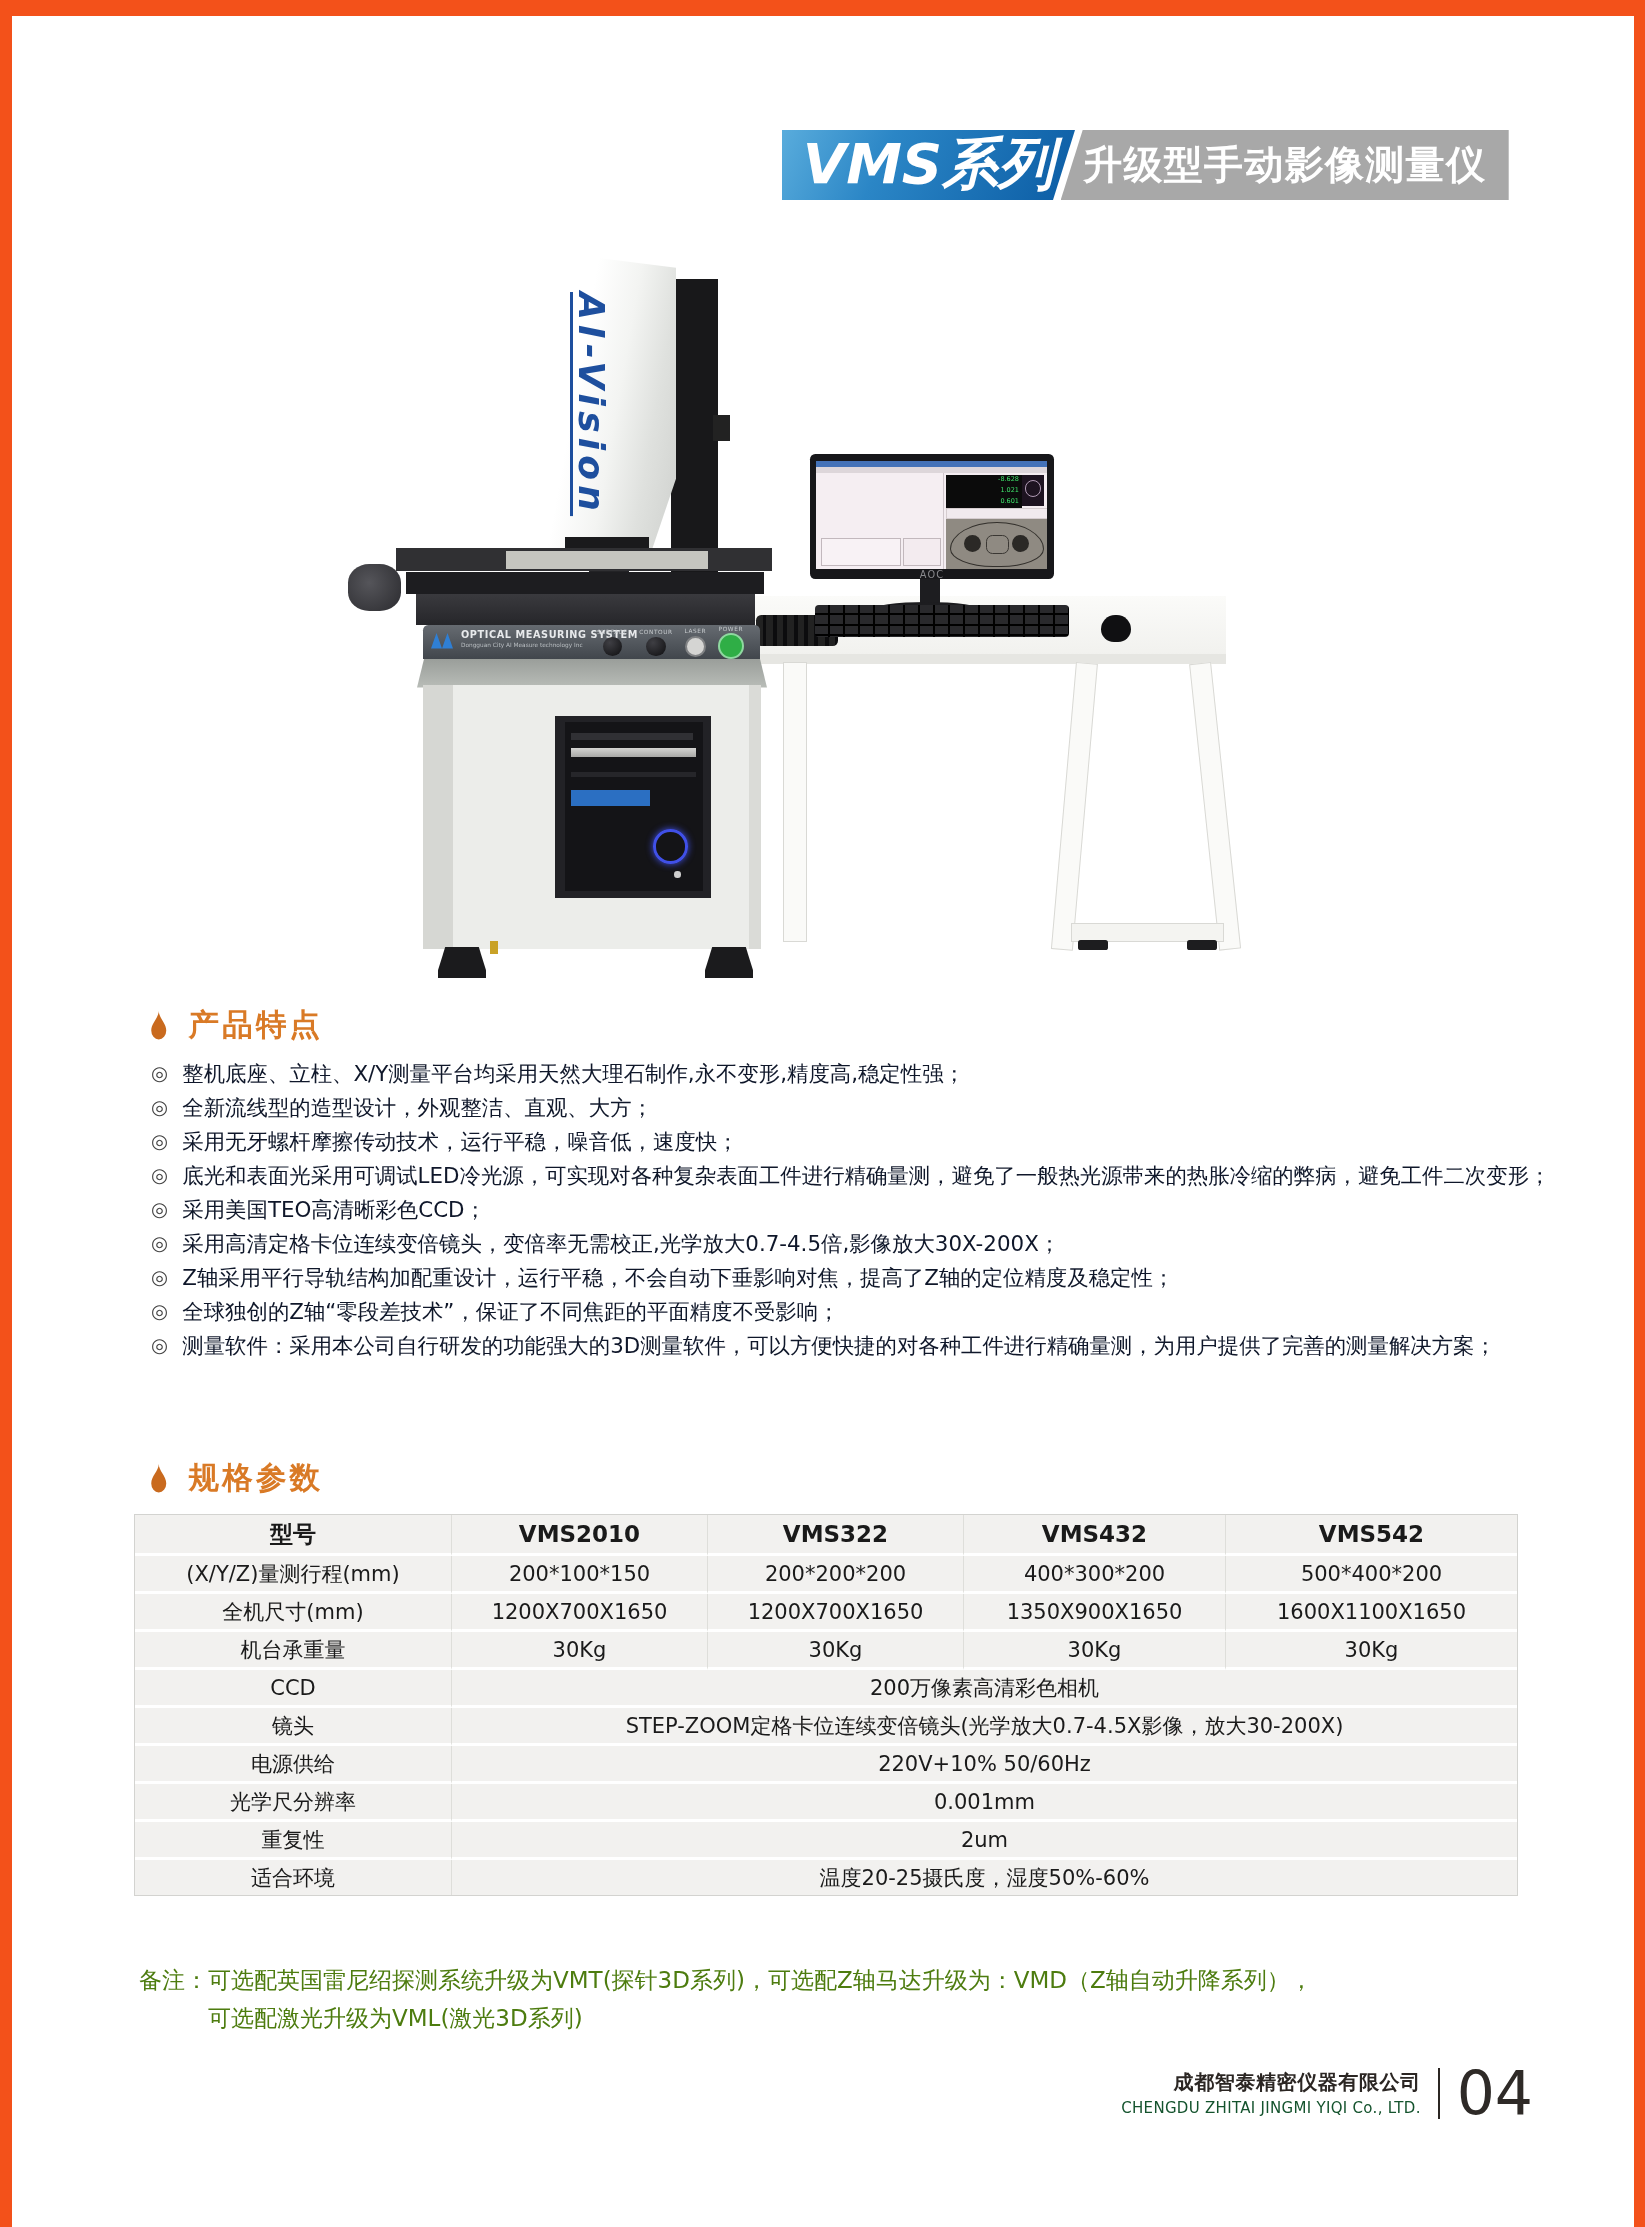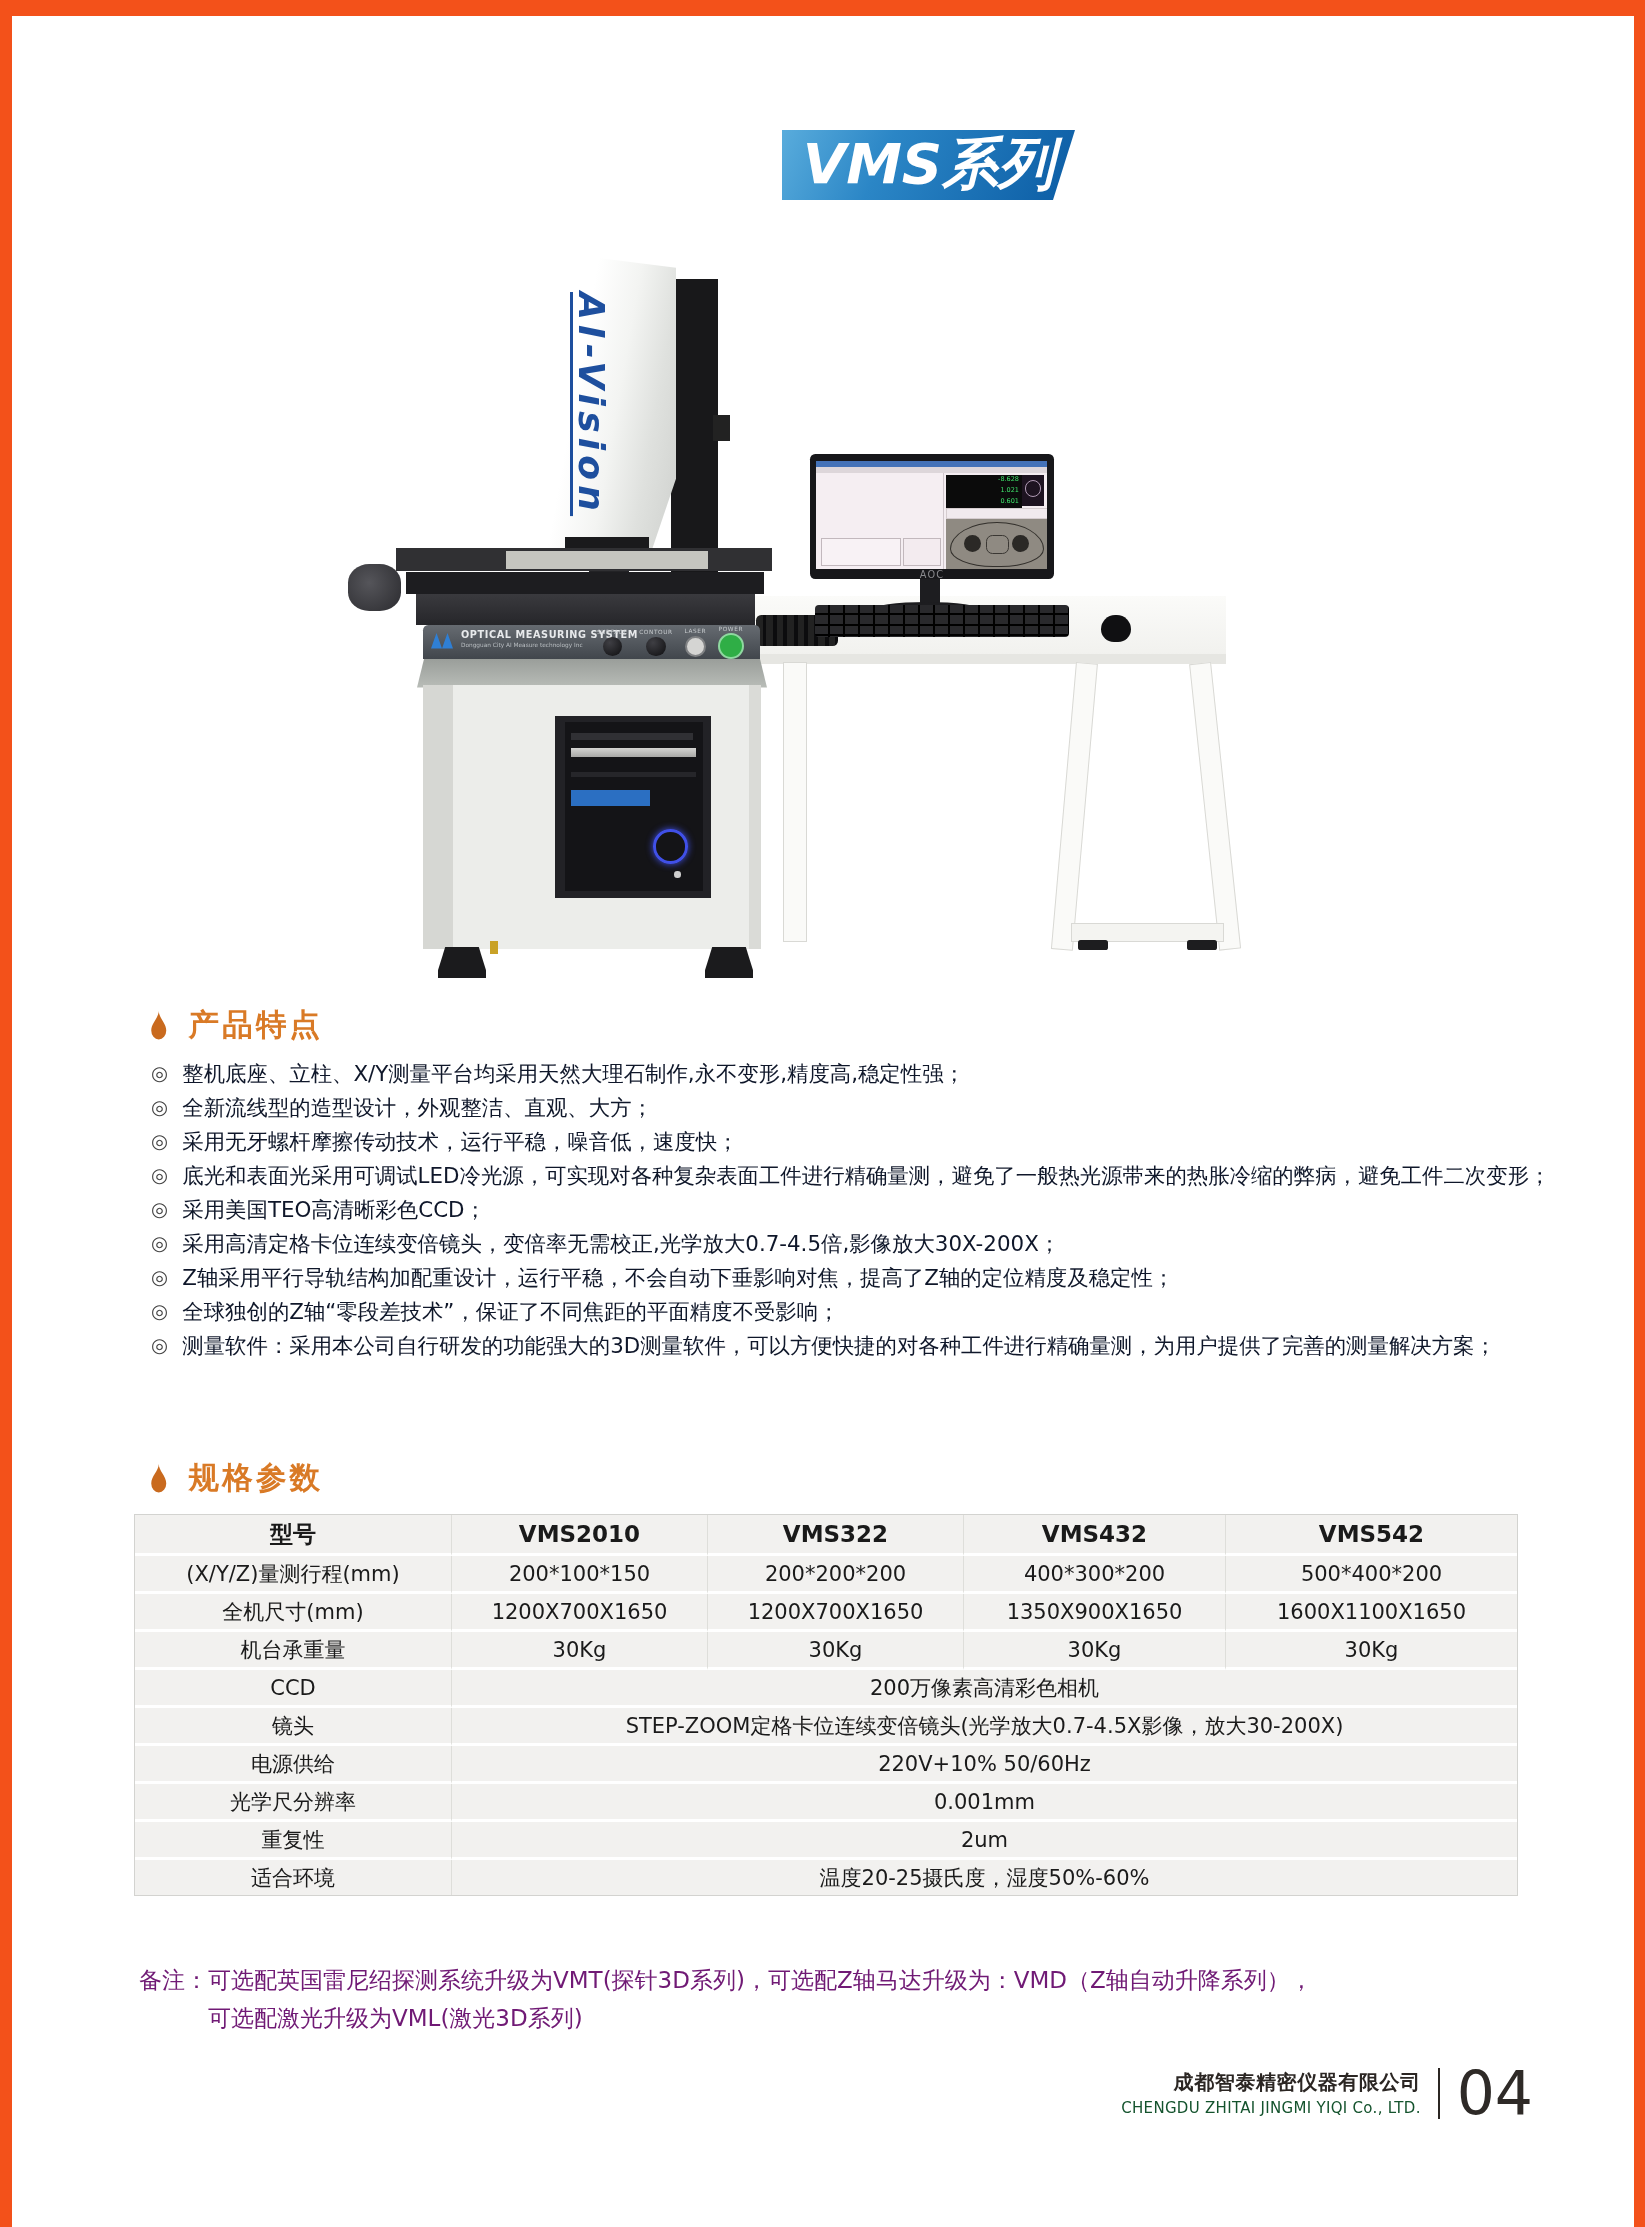--- a/index.html
+++ b/index.html
@@ -32,21 +32,21 @@
   table.spec{border-collapse:separate;border-spacing:0;width:100%;table-layout:fixed;}
   table.spec td{background:#F2F1EF;border-right:1.3px solid #DEDEDA;border-bottom:3.9px solid #FFFFFF;
      height:35px;text-align:center;vertical-align:middle;font-size:21px;color:#1a1a1a;padding:0 3.9px;
      overflow:hidden;}
   table.spec tr:first-child td{height:38px;font-weight:bold;font-size:23px;}
   table.spec td:last-child{border-right:none;}
   table.spec tr:last-child td{border-bottom:none;}
   table.spec col.c1{width:317px}table.spec col.c2{width:256px}table.spec col.c3{width:256px}
   table.spec col.c4{width:262px}table.spec col.c5{width:291px}
   
-  .notes{position:absolute;left:139px;top:1961px;font-size:23px;color:#701a75;}
+  .notes{position:absolute;left:139px;top:1961px;font-size:23px;color:#4d7c0f;}
   .note-line{height:38px;line-height:38px;white-space:nowrap;}
   .note-line.indent{padding-left:69px;}
   
   .footer{position:absolute;top:2063px;right:113px;display:flex;align-items:center;gap:17px;}
   .f-co{text-align:right;}
   .f-cn{font-size:20px;font-weight:bold;color:#2B2623;letter-spacing:0.6px;}
   .f-en{font-size:15px;color:#14532d;margin-top:3.9px;letter-spacing:0.3px;}
   .f-div{width:1.9px;height:51px;background:#2B2623;}
   .f-num{font-size:60px;color:#2E2A27;line-height:60px;}
   
@@ -143,20 +143,21 @@
 <body>
 
 <div class="page">
 
   <div class="frame-top"></div>
   <div class="frame-left"></div>
   <div class="frame-right"></div>
 
   <div class="hdr">
     <div class="hdr-series">VMS系列</div>
+    <div class="hdr-sub">升级型手动影像测量仪</div>
   </div>
 
   <div class="photo">
     <div class="desk-top"></div>
     <div class="desk-edge"></div>
     <div class="leg leg-mid"></div>
     <div class="leg leg-r-in"></div>
     <div class="leg leg-r-out"></div>
     <div class="leg-bar"></div>
     <div class="leg-foot" style="left:961px;top:726px;"></div>

